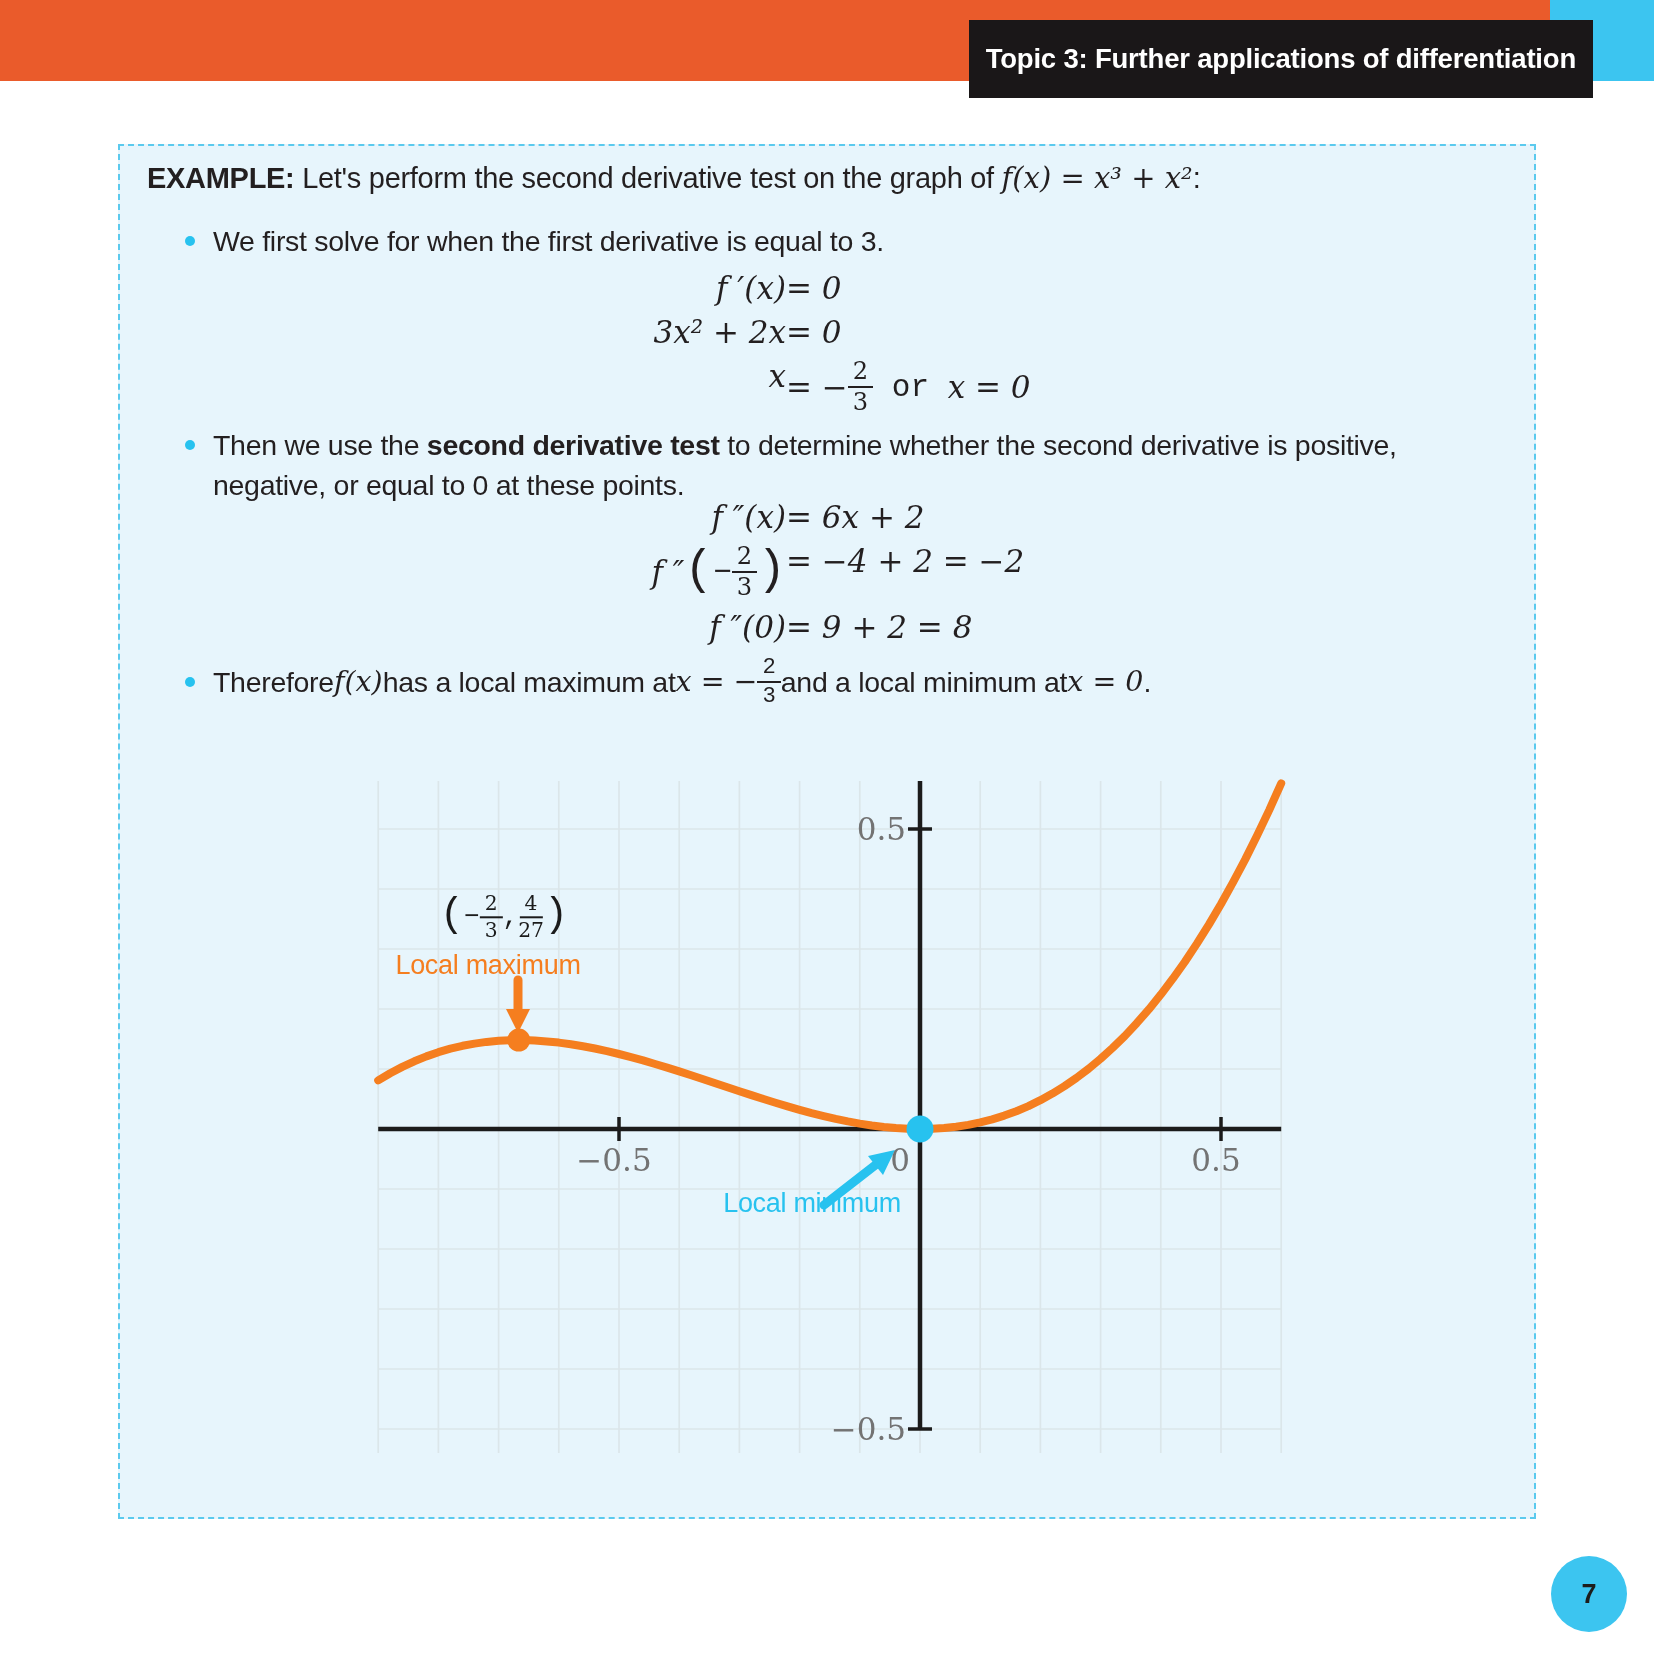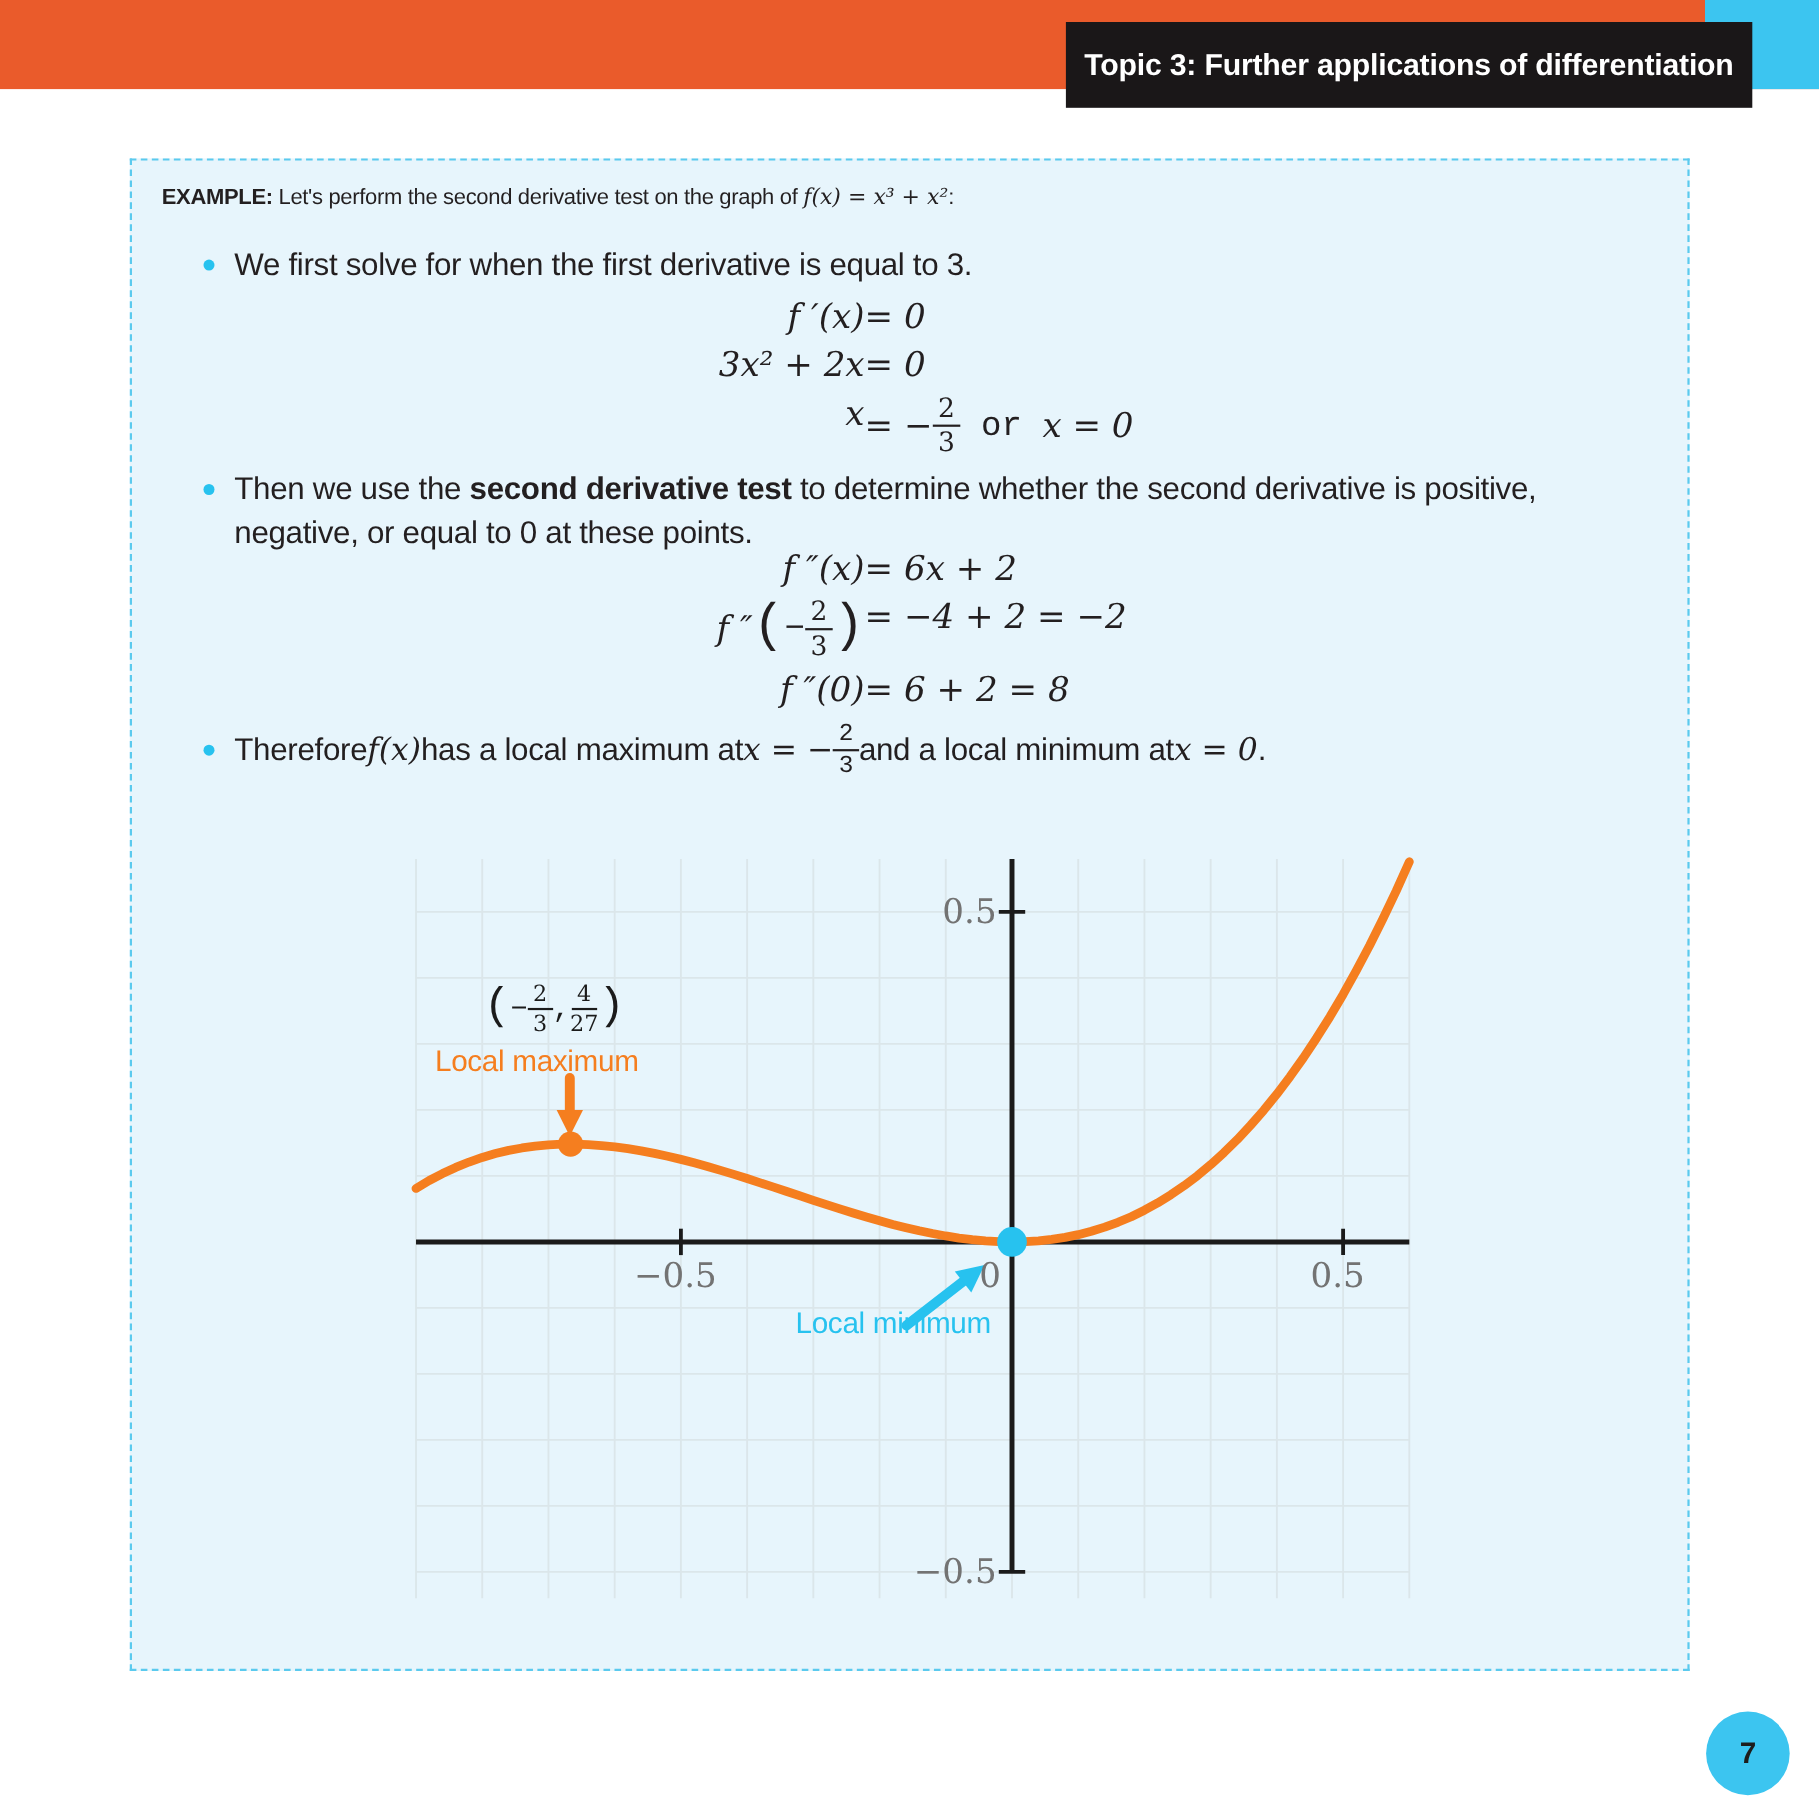--- a/index.html
+++ b/index.html
@@ -11,21 +11,21 @@
   }
   
   .band{position:absolute;left:0;top:0;width:1654px;height:81px;background:var(--orange);}
   .band-cyan{position:absolute;left:1550px;top:0;width:104px;height:81px;background:var(--cyan);}
   .topic-box{position:absolute;right:61px;top:20px;height:46px;line-height:46px;
              background:#1a1718;color:#fff;font-weight:bold;font-size:27.5px;
              padding:16px 17px;letter-spacing:-0.2px;white-space:nowrap;}
   
   .panel{position:absolute;left:118px;top:144px;width:1418px;height:1375px;
          background:var(--panel);border:2px dashed var(--border-cyan);box-sizing:border-box;}
-  .line{position:absolute;font-size:20px;line-height:40px;letter-spacing:-0.3px;white-space:nowrap;}
+  .line{position:absolute;font-size:29px;line-height:40px;letter-spacing:-0.3px;white-space:nowrap;}
   .b{font-weight:bold;}
   .mi{font-family:"DejaVu Serif",serif;font-style:italic;letter-spacing:0;}
   .mr{font-family:Liberation Mono, monospace;font-style:normal;letter-spacing:0;}
   .bullet{position:absolute;display:flex;align-items:flex-start;}
   .dot{width:10px;height:10px;border-radius:50%;background:var(--annot-cyan);
        margin:15px 18px 0 0;flex:0 0 auto;}
   .btxt{font-size:28.5px;line-height:40px;letter-spacing:-0.3px;white-space:nowrap;}
   
   .eqblock{position:absolute;left:236px;font-family:"DejaVu Serif",serif;font-size:31px;}
   .eqrow{display:flex;align-items:flex-start;}
@@ -121,21 +121,21 @@
               <span class="fd">3</span>
             </span>
             <span class="mr big-paren">)</span>
         </div>
         <div class="rhs"><span class="mi">= −4 + 2 = −2</span></div>
       </div>
       <div class="eqrow" style="height:46px;">
         <div class="lhs">
             <span class="mi">f ″(0)</span>
           </div>
-        <div class="rhs"><span class="mi">= 6 + 2 = 8</span></div>
+        <div class="rhs"><span class="mi">= 9 + 2 = 8</span></div>
       </div>
     </div>
 
     <div class="bullet" style="left:65px;top:501px;height:70px;align-items:center;">
       <span class="dot" style="margin-top:0;"></span>
       <span class="btxt" style="display:inline-flex;align-items:center;">
         <span>Therefore </span>
           <span class="mi">f(x)</span>
           <span> has a local maximum at </span>
           <span class="mi">x = −</span>

